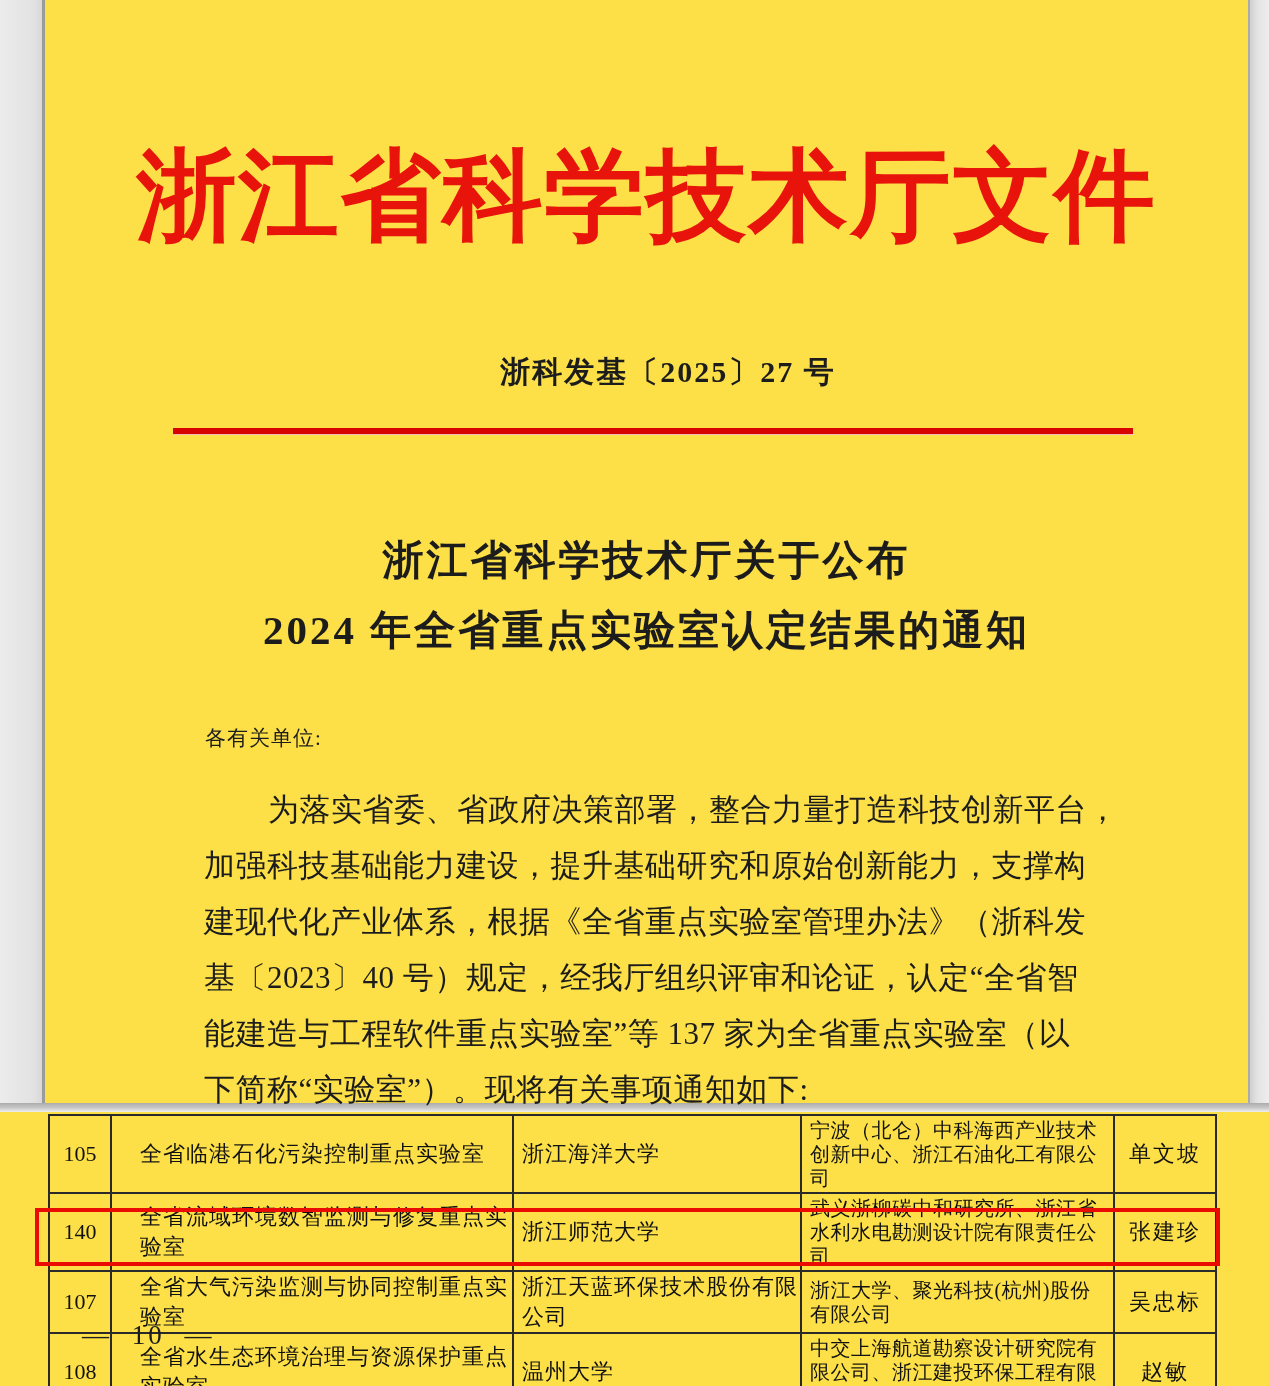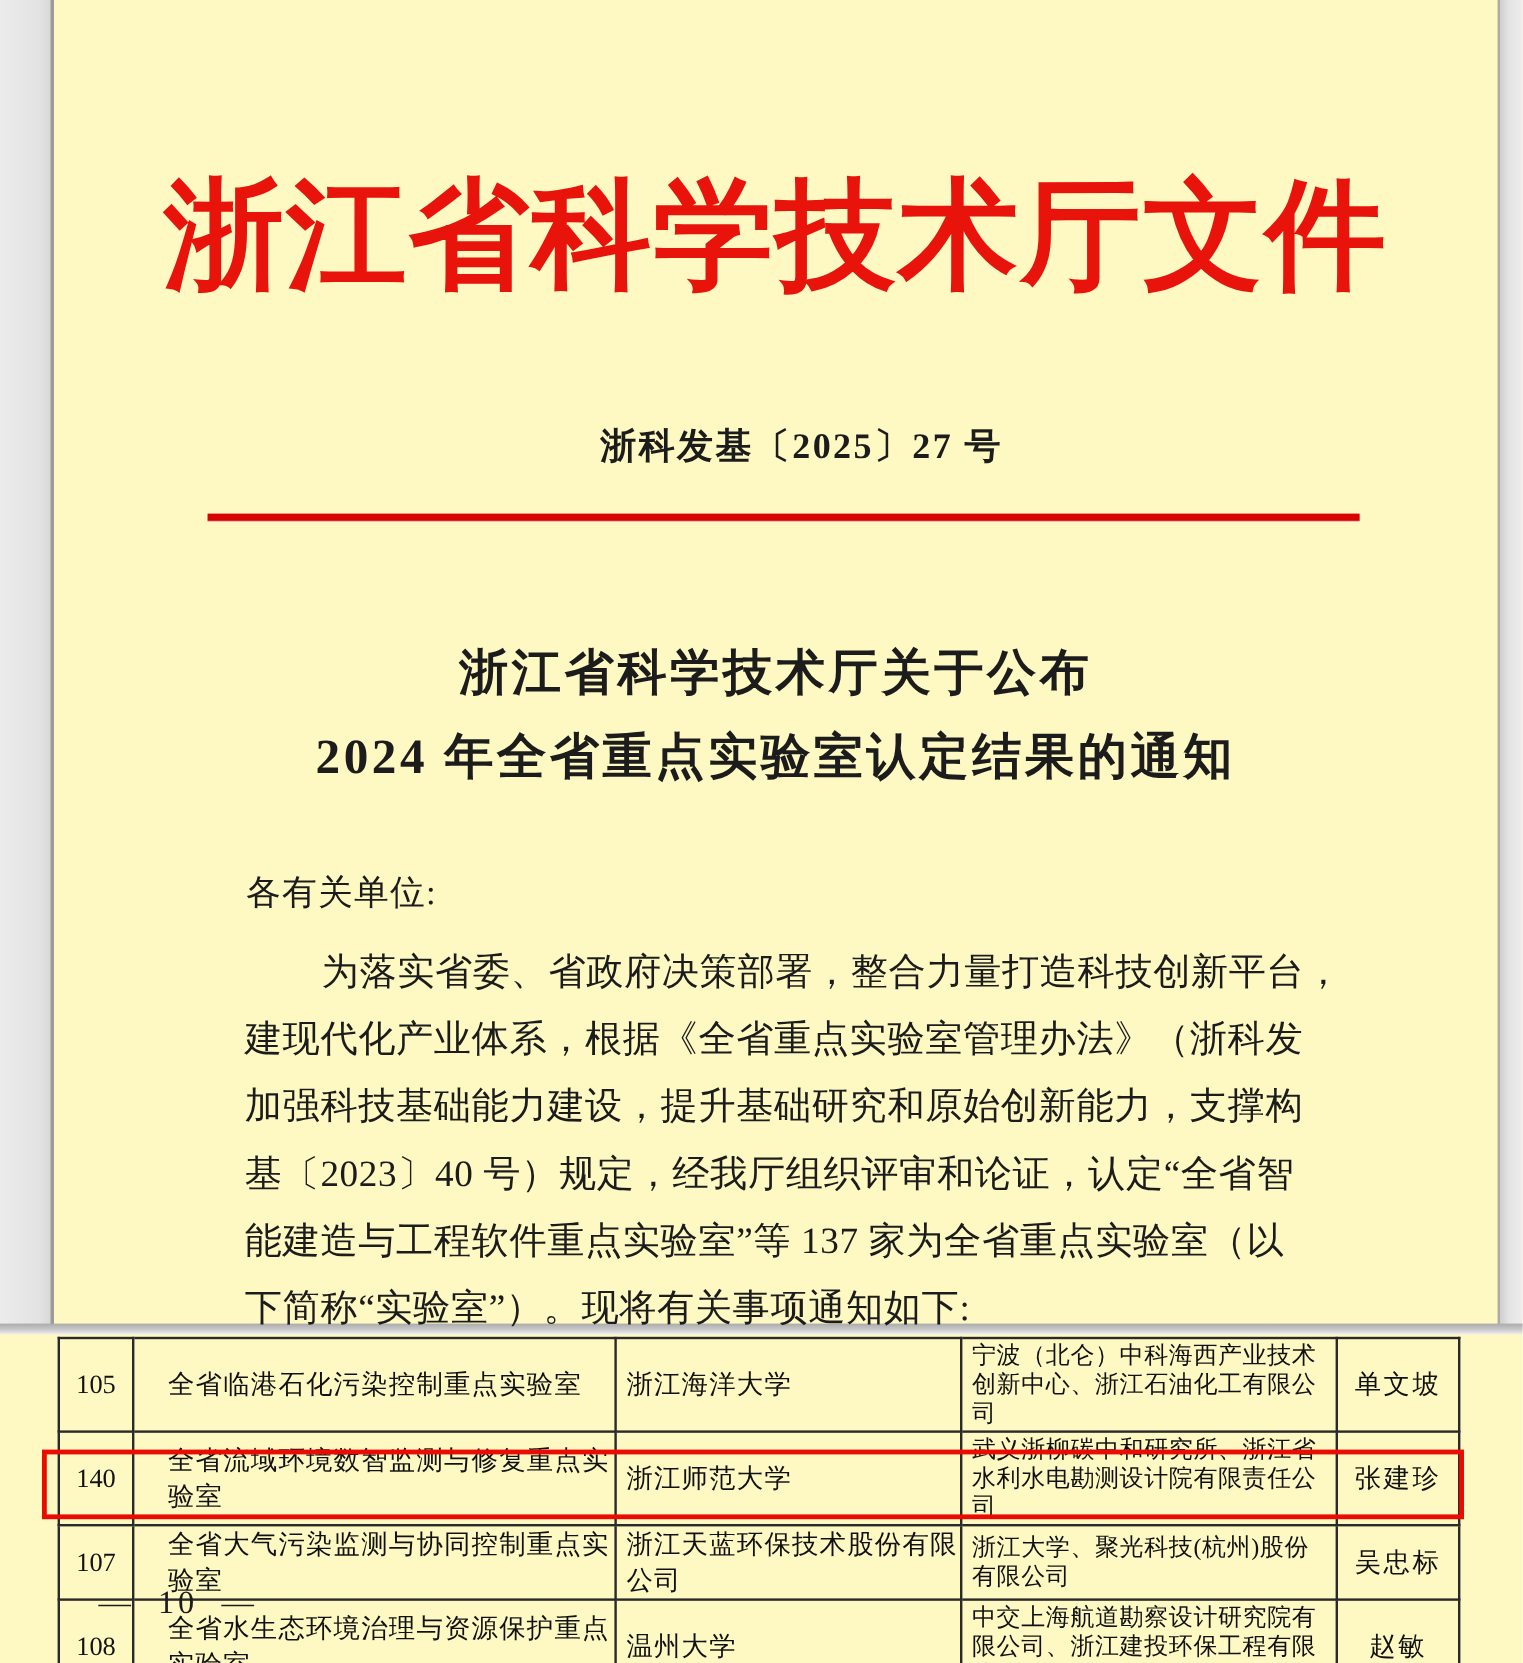--- a/index.html
+++ b/index.html
@@ -5,21 +5,21 @@
   :root{
     --title-red:#e8130b;
     --rule-red:#d60300;
     --highlight-red:#ea0b02;
     --ink:#1c1c1c;
   }
   *{margin:0;padding:0;box-sizing:border-box;}
   html,body{background:#ffffff;}
   body{font-family:"Liberation Serif","DejaVu Serif",serif;color:var(--ink);}
   .canvas{
-    position:relative;width:1269px;height:1386px;background:#fef9c3;overflow:hidden;
+    position:relative;width:1269px;height:1386px;background:#fde047;overflow:hidden;
   }
   
   .band{position:absolute;top:0;height:1106px;}
   .band.left{
     left:0;width:45px;
     background:linear-gradient(to right,#ececec 0%,#e2e2e2 80%,#d8d8d8 100%);
     border-right:3px solid #9b9b9b;
   }
   .band.right{
     left:1248px;width:21px;
@@ -45,21 +45,21 @@
     position:absolute;left:173px;top:428px;width:960px;height:6px;
     background:var(--rule-red);box-shadow:0 1px 0 #f3bcbc;
   }
   .notice-title{
     position:absolute;left:45px;width:1203px;text-align:center;
     font-size:41px;font-weight:700;letter-spacing:3px;white-space:nowrap;
   }
   .notice-title.l1{top:533px;}
   .notice-title.l2{top:603px;}
   .salutation{
-    position:absolute;left:205px;top:724px;font-size:29px;letter-spacing:1px;
+    position:absolute;left:205px;top:724px;font-size:21px;letter-spacing:1px;
   }
   .body-text{
     position:absolute;left:204px;top:782px;width:915px;
     font-size:31px;letter-spacing:0.5px;
   }
   .body-text .line{height:56px;line-height:56px;white-space:nowrap;}
   .body-text .line.indent{text-indent:64px;}
   
   .lab-table{
     position:absolute;left:48px;top:1114px;
@@ -96,22 +96,22 @@
   <div class="doc-number">浙科发基〔2025〕27 号</div>
   <div class="red-rule"></div>
 
   <div class="notice-title l1">浙江省科学技术厅关于公布</div>
   <div class="notice-title l2">2024 年全省重点实验室认定结果的通知</div>
 
   <div class="salutation">各有关单位:</div>
 
   <div class="body-text">
     <div class="line indent">为落实省委、省政府决策部署，整合力量打造科技创新平台，</div>
+    <div class="line">加强科技基础能力建设，提升基础研究和原始创新能力，支撑构</div>
     <div class="line">建现代化产业体系，根据《全省重点实验室管理办法》（浙科发</div>
-    <div class="line">加强科技基础能力建设，提升基础研究和原始创新能力，支撑构</div>
     <div class="line">基〔2023〕40 号）规定，经我厅组织评审和论证，认定“全省智</div>
     <div class="line">能建造与工程软件重点实验室”等 137 家为全省重点实验室（以</div>
     <div class="line">下简称“实验室”）。现将有关事项通知如下:</div>
   </div>
 
   <table class="lab-table">
     <tbody>
       <tr>
         <td class="c-no">105</td>
         <td class="c-lab">全省临港石化污染控制重点实验室</td>

